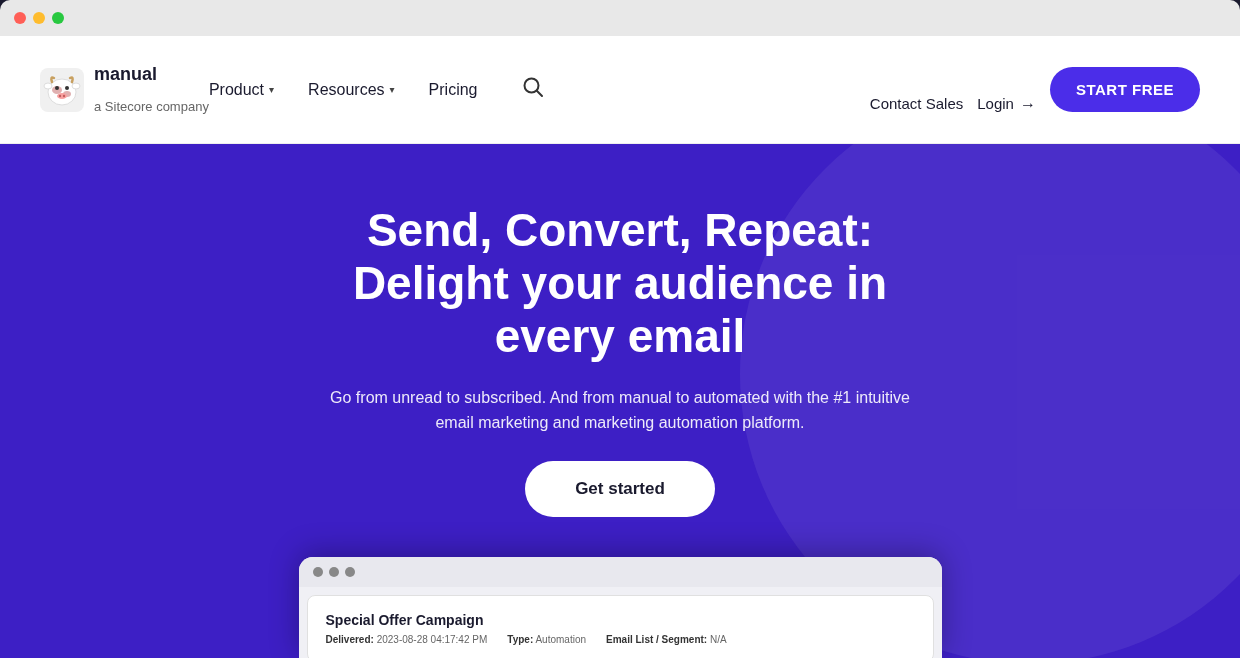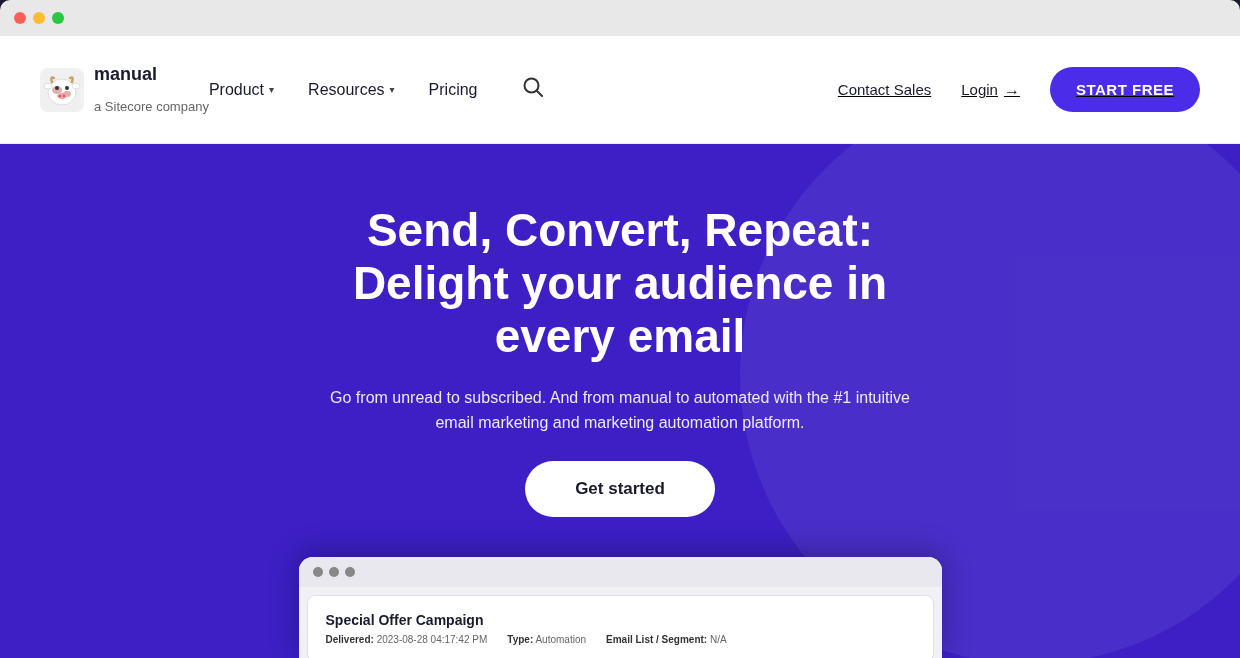--- a/index.html
+++ b/index.html
@@ -100,23 +100,22 @@
 
     .nav-search {
       font-size: 20px;
       color: #333;
       cursor: pointer;
       margin-left: 10px;
     }
 
     .nav-right {
       display: flex;
-      align-items: center;
-      gap: 30px;
-      text-decoration: underline;
+      align-items: flex-end;
+      gap: 14px;
     }
 
     .contact-sales {
       font-size: 15px;
       color: #1a1a2e;
       font-weight: 500;
       cursor: pointer;
     }
 
     .login-link {

